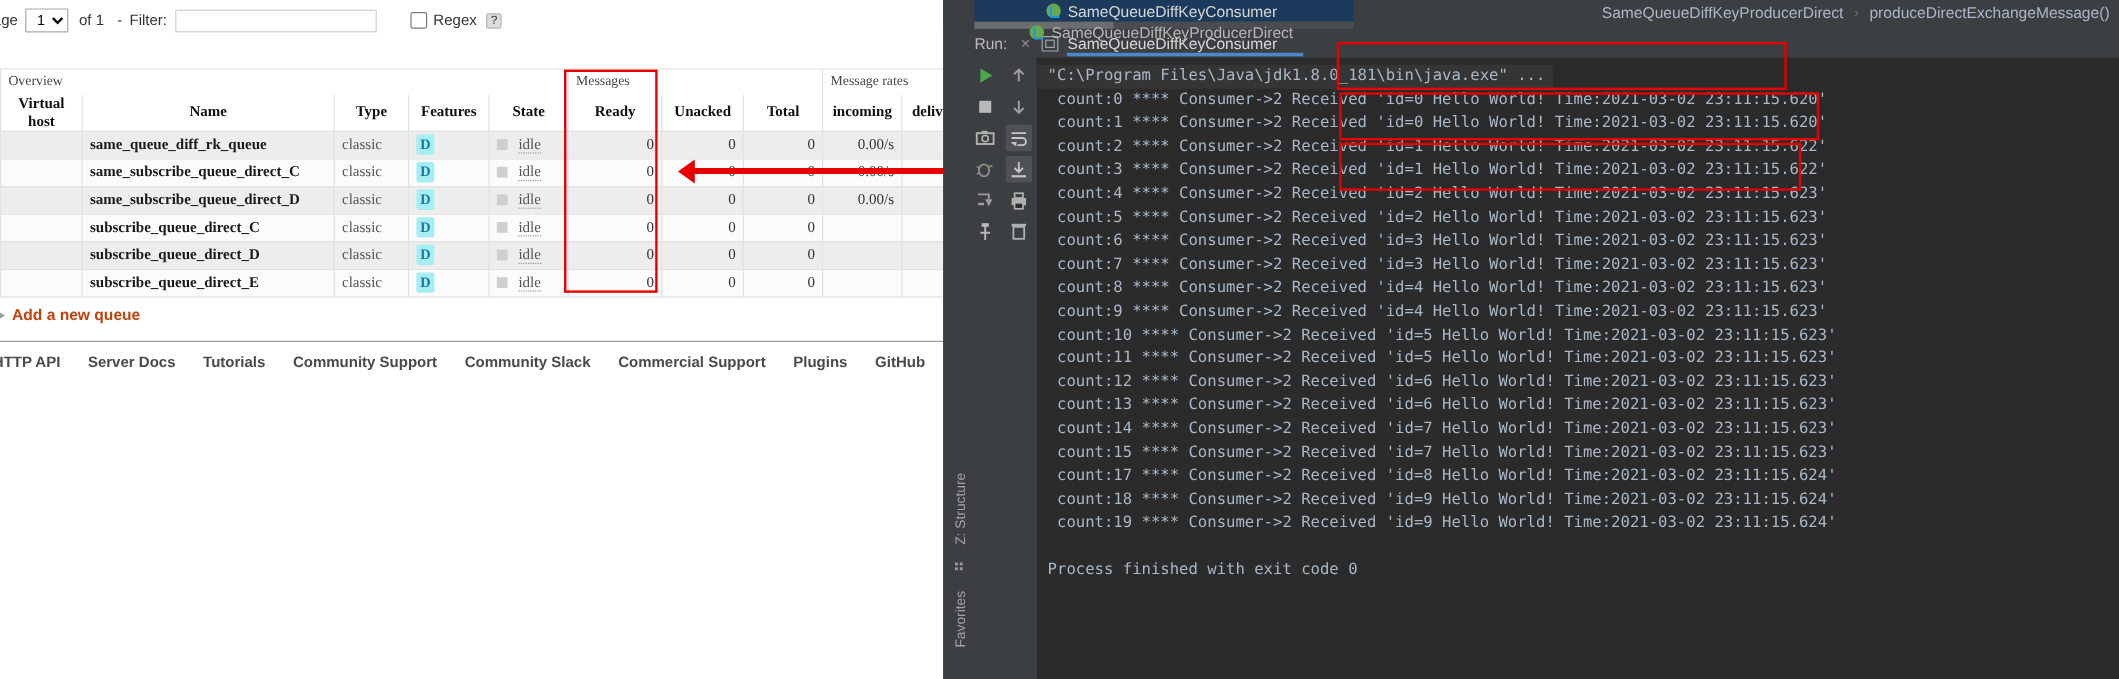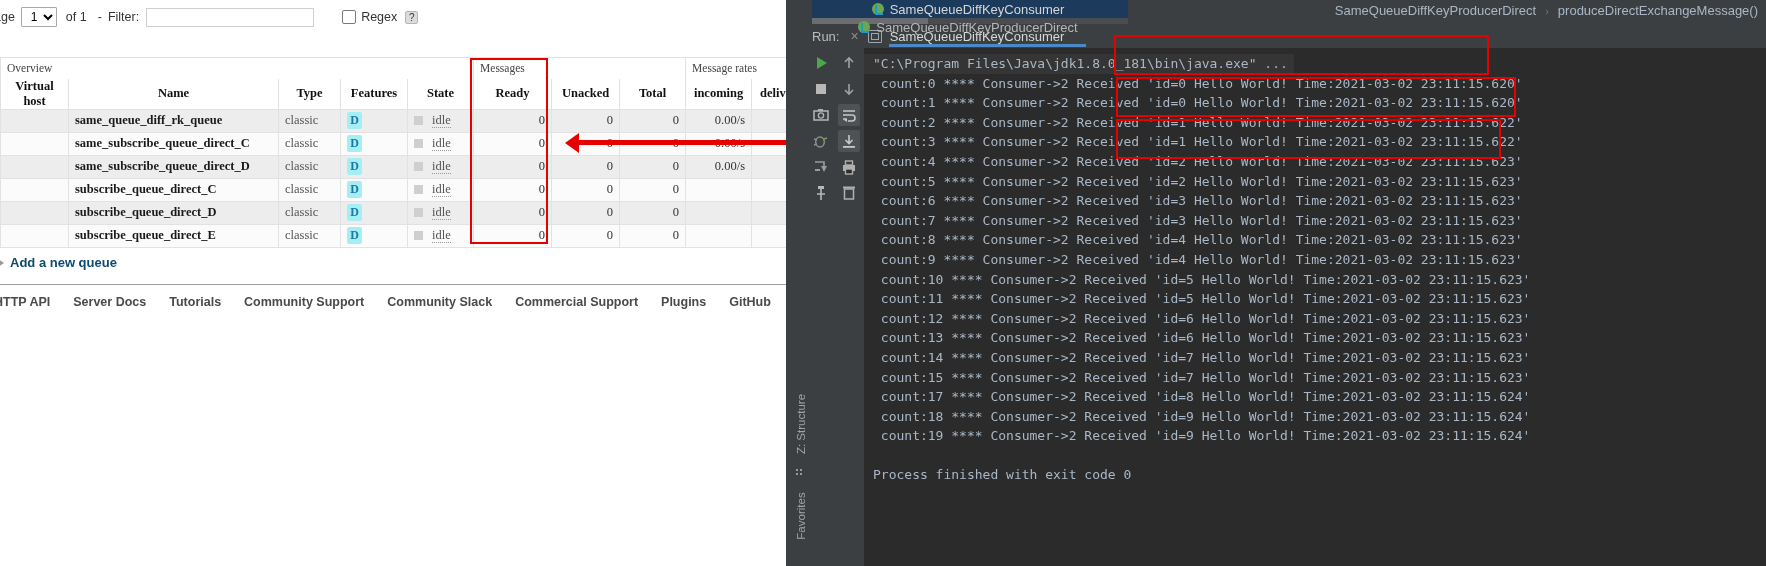--- a/index.html
+++ b/index.html
@@ -89,21 +89,21 @@
   col.c-state{width:66px;}
   col.c-ready{width:78px;}
   col.c-unack{width:68px;}
   col.c-total{width:66px;}
   col.c-inc{width:66px;}
   col.c-del{width:79px;}
 
   
   .addnew{
     position:absolute;left:0;top:255px;width:786px;
-    font-size:13px;font-weight:bold;color:#0c4a6e;display:flex;align-items:center;
+    font-size:13px;font-weight:bold;color:#c2410c;display:flex;align-items:center;
   }
   .tri{
     width:0;height:0;border-left:6px solid #9b9b9b;
     border-top:4px solid transparent;border-bottom:4px solid transparent;
     margin-right:6px;margin-left:-2px;
   }
   .footer-rule{
     position:absolute;left:0;top:284px;width:786px;height:1px;background:#9c9c9c;
   }
   .footer{

